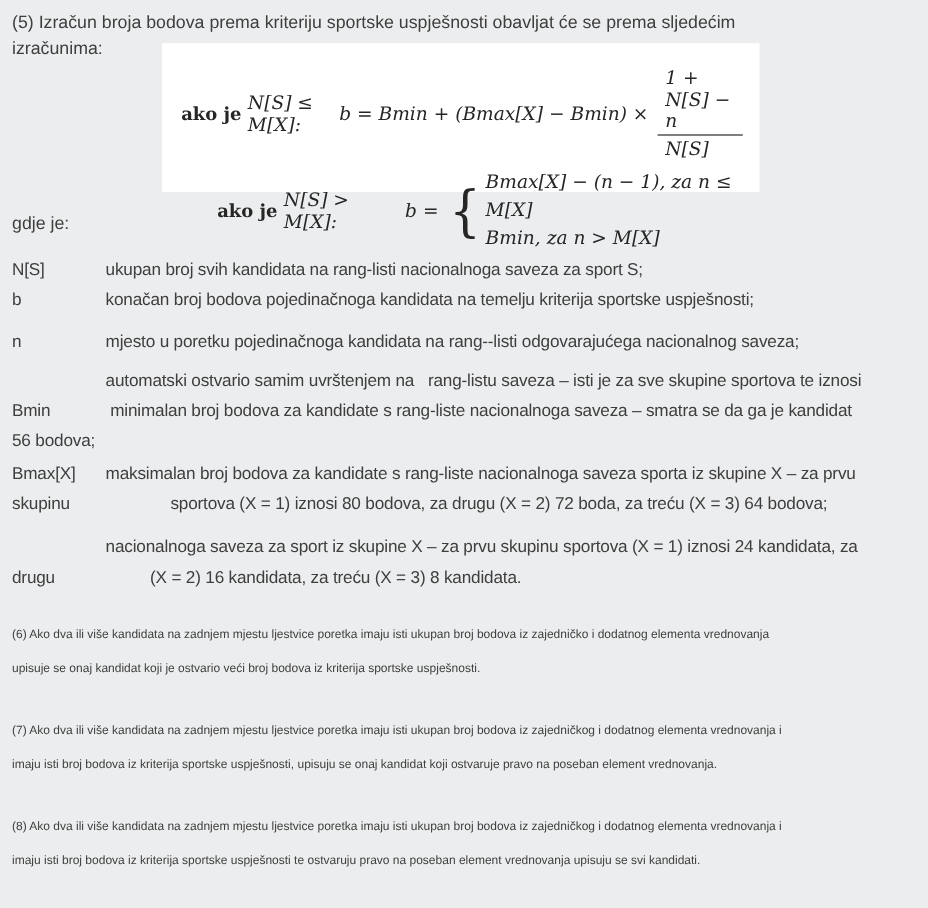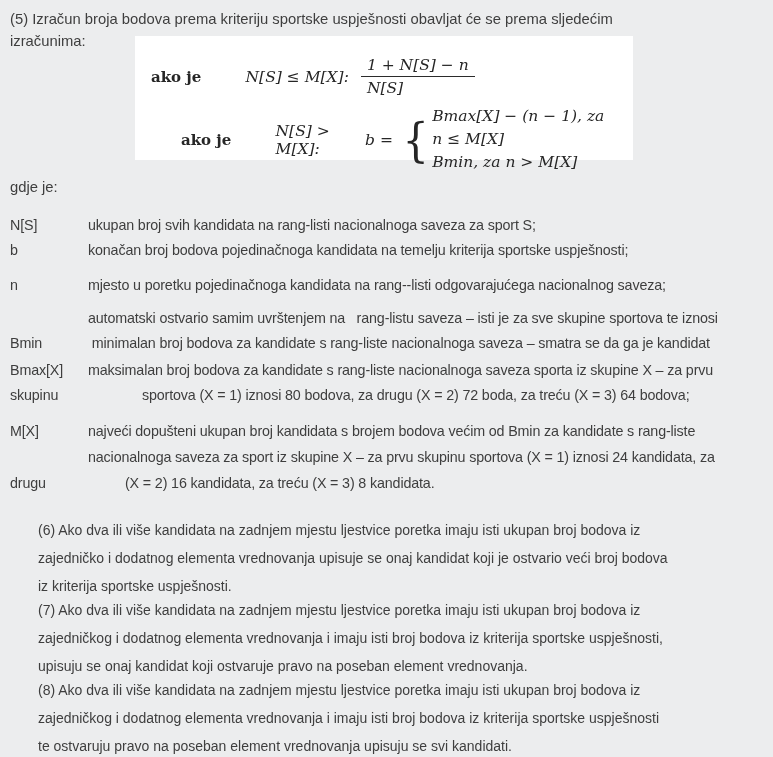--- a/index.html
+++ b/index.html
@@ -25,21 +25,21 @@
     background: #ffffff;
     font-family: "DejaVu Serif", "Liberation Serif", serif;
     color: #262626;
     padding: 14px 14px 0 14px;
   }
   .formula-row { display: flex; align-items: center; }
   .f1 { padding-left: 2px; margin-top: 6px; }
   .f2 { padding-left: 32px; margin-top: 8px; }
   .cond-prefix { font-style: normal; font-weight: 600; font-size: 15px; white-space: pre; }
   .cond-math, .expr, .case-line, .frac { font-style: italic; font-size: 15.5px; }
-  .cond-math { margin-right: 12px; margin-left: 39px; }
+  .cond-math { margin-right: 12px; }
   .expr { margin-right: 8px; white-space: pre; }
   .frac { display: inline-block; vertical-align: middle; }
   .frac .num { display: block; padding: 0 6px 2px 6px; line-height: 18px; }
   .frac .den { display: block; border-top: 1.5px solid #2b2b2b; padding: 2px 6px 0 6px; line-height: 18px; }
   .brace {
     font-style: normal; font-size: 46px; line-height: 50px;
     font-family: "DejaVu Serif", serif; color: #262626;
     margin-right: 2px; transform: scaleX(0.9);
   }
   .cases { display: inline-block; }
@@ -61,37 +61,38 @@
   .row-bmax{ margin-top: 2px; }
   .row-mx  { margin-top: 10px; }
   .row-mx .def-line { line-height: 26px; }
   .indent-cont { padding-left: 78px; }
   .gap-54 { margin-left: 54px; margin-top: 27px; }
   .gap-37 { margin-left: 37px; }
 
   
   .para {
     position: absolute; left: 10px; right: 30px;
-    font-size: 14px; line-height: 28px; margin-left: 28px;
+    font-size: 10px; line-height: 28px;
   }
   .p6 { top: 516px; }
   .p7 { top: 596px; }
   .p8 { top: 676px; }
 </style>
 </head>
 <body>
 
 <div class="page">
 
   <p class="intro">(5) Izračun broja bodova prema kriteriju sportske uspješnosti obavljat će se prema sljedećim izračunima:</p>
 
   <div class="formula-box">
     <div class="formula-row f1">
       <span class="cond-prefix">ako je </span>
       <span class="cond-math">N[S] ≤ M[X]:</span>
+      <span class="expr">b = Bmin + (Bmax[X] − Bmin) ×</span>
       <span class="frac">
         <span class="num">1 + N[S] − n</span>
         <span class="den">N[S]</span>
       </span>
     </div>
     <div class="formula-row f2">
       <span class="cond-prefix">ako je </span>
       <span class="cond-math">N[S] &gt; M[X]:</span>
       <span class="expr">b =</span>
       <span class="brace">{</span>
@@ -114,29 +115,29 @@
       <span class="def-line"><span class="term">b</span><span class="def-text">konačan broj bodova pojedinačnoga kandidata na temelju kriterija sportske uspješnosti;</span></span>
     </div>
 
     <div class="def-row row-n">
       <span class="def-line"><span class="term">n</span><span class="def-text">mjesto u poretku pojedinačnoga kandidata na rang--listi odgovarajućega nacionalnog saveza;</span></span>
     </div>
 
     <div class="def-row row-bmin">
       <span class="def-line indent-cont"><span class="def-text">automatski ostvario samim uvrštenjem na   rang-listu saveza – isti je za sve skupine sportova te iznosi</span></span>
       <span class="def-line"><span class="term">Bmin</span><span class="def-text"> minimalan broj bodova za kandidate s rang-liste nacionalnoga saveza – smatra se da ga je kandidat</span></span>
+      <span class="def-line"><span class="def-text">56 bodova;</span></span>
     </div>
 
     <div class="def-row row-bmax">
       <span class="def-line"><span class="term">Bmax[X]</span><span class="def-text">maksimalan broj bodova za kandidate s rang-liste nacionalnoga saveza sporta iz skupine X – za prvu</span></span>
       <span class="def-line"><span class="term">skupinu</span><span class="def-text gap-54">sportova (X = 1) iznosi 80 bodova, za drugu (X = 2) 72 boda, za treću (X = 3) 64 bodova;</span></span>
     </div>
 
     <div class="def-row row-mx">
-      <span class="def-line"><span class="term">M[X]</span><span class="def-text">najveći dopušteni ukupan broj kandidata s brojem bodova većim od Bmin za kandidate s rang-liste</span></span>
       <span class="def-line indent-cont"><span class="def-text">nacionalnoga saveza za sport iz skupine X – za prvu skupinu sportova (X = 1) iznosi 24 kandidata, za</span></span>
       <span class="def-line"><span class="term">drugu</span><span class="def-text gap-37">(X = 2) 16 kandidata, za treću (X = 3) 8 kandidata.</span></span>
     </div>
 
   </div>
 
   <p class="para p6">(6) Ako dva ili više kandidata na zadnjem mjestu ljestvice poretka imaju isti ukupan broj bodova iz zajedničko i dodatnog elementa vrednovanja upisuje se onaj kandidat koji je ostvario veći broj bodova iz kriterija sportske uspješnosti.</p>
   <p class="para p7">(7) Ako dva ili više kandidata na zadnjem mjestu ljestvice poretka imaju isti ukupan broj bodova iz zajedničkog i dodatnog elementa vrednovanja i imaju isti broj bodova iz kriterija sportske uspješnosti, upisuju se onaj kandidat koji ostvaruje pravo na poseban element vrednovanja.</p>
   <p class="para p8">(8) Ako dva ili više kandidata na zadnjem mjestu ljestvice poretka imaju isti ukupan broj bodova iz zajedničkog i dodatnog elementa vrednovanja i imaju isti broj bodova iz kriterija sportske uspješnosti te ostvaruju pravo na poseban element vrednovanja upisuju se svi kandidati.</p>
 

